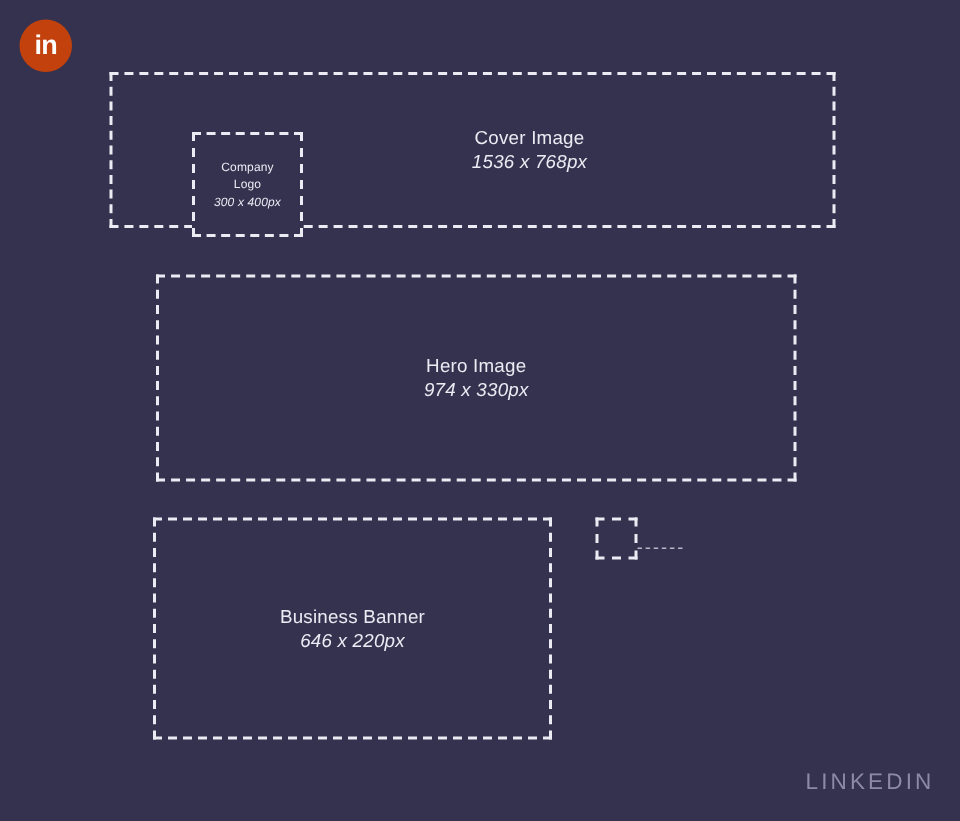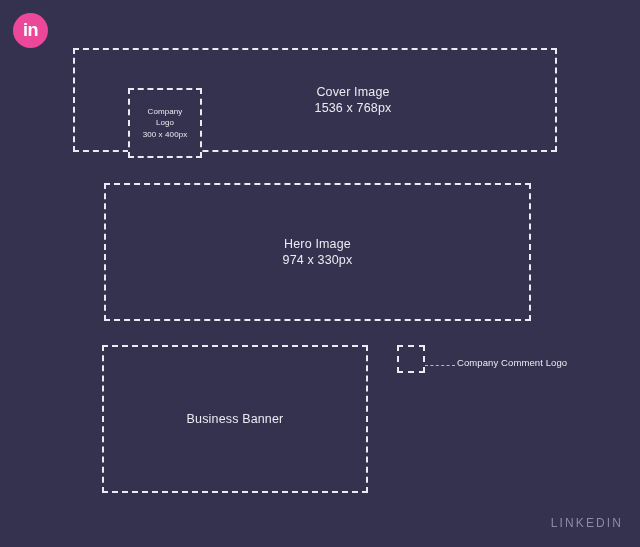--- a/index.html
+++ b/index.html
@@ -21,21 +21,21 @@
   }
 
   
   .brand-logo {
     position: absolute;
     left: 13px;
     top: 13px;
     width: 35px;
     height: 35px;
     border-radius: 50%;
-    background: #ec4899;
+    background: #c2410c;
     display: flex;
     align-items: center;
     justify-content: center;
   }
   .brand-logo .glyph {
     color: #ffffff;
     font-family: "Liberation Sans", sans-serif;
     font-size: 18px;
     font-weight: bold;
     line-height: 1;
@@ -60,20 +60,21 @@
   }
   .label-title {
     display: block;
     font-size: 12.5px;
     letter-spacing: 0.15px;
   }
   .label-dims {
     display: block;
     font-size: 12.5px;
     letter-spacing: 0.15px;
+    font-style: italic;
   }
 
   
   #box-cover {
     left: 73px;
     top: 48px;
     width: 484px;
     height: 104px;
   }
   #box-cover .label-stack {
@@ -134,21 +135,21 @@
     font-size: 9.5px;
     letter-spacing: 0.1px;
   }
 
   
   #watermark {
     position: absolute;
     right: 17px;
     bottom: 17px;
     color: #8e89a6;
-    font-size: 12px;
+    font-size: 15px;
     letter-spacing: 2.1px;
   }
 </style>
 </head>
 <body>
 
 <div id="canvas">
 
   <div class="brand-logo">
     <span class="glyph">in</span>
@@ -172,26 +173,26 @@
   <div class="spec-box" id="box-hero">
     <div class="label-stack">
       <span class="label-title">Hero Image</span>
       <span class="label-dims">974 x 330px</span>
     </div>
   </div>
 
   <div class="spec-box" id="box-business-banner">
     <div class="label-stack">
       <span class="label-title">Business Banner</span>
+      <span class="label-dims">646 x 220px</span>
     </div>
   </div>
 
   <div class="spec-box" id="box-comment-logo"></div>
 
   <div id="comment-leader"></div>
 
   <div id="comment-callout">
-    <span class="label-title">Company Comment Logo</span>
   </div>
 
   <div id="watermark">LINKEDIN</div>
 
 </div>
 
 </body></html>

